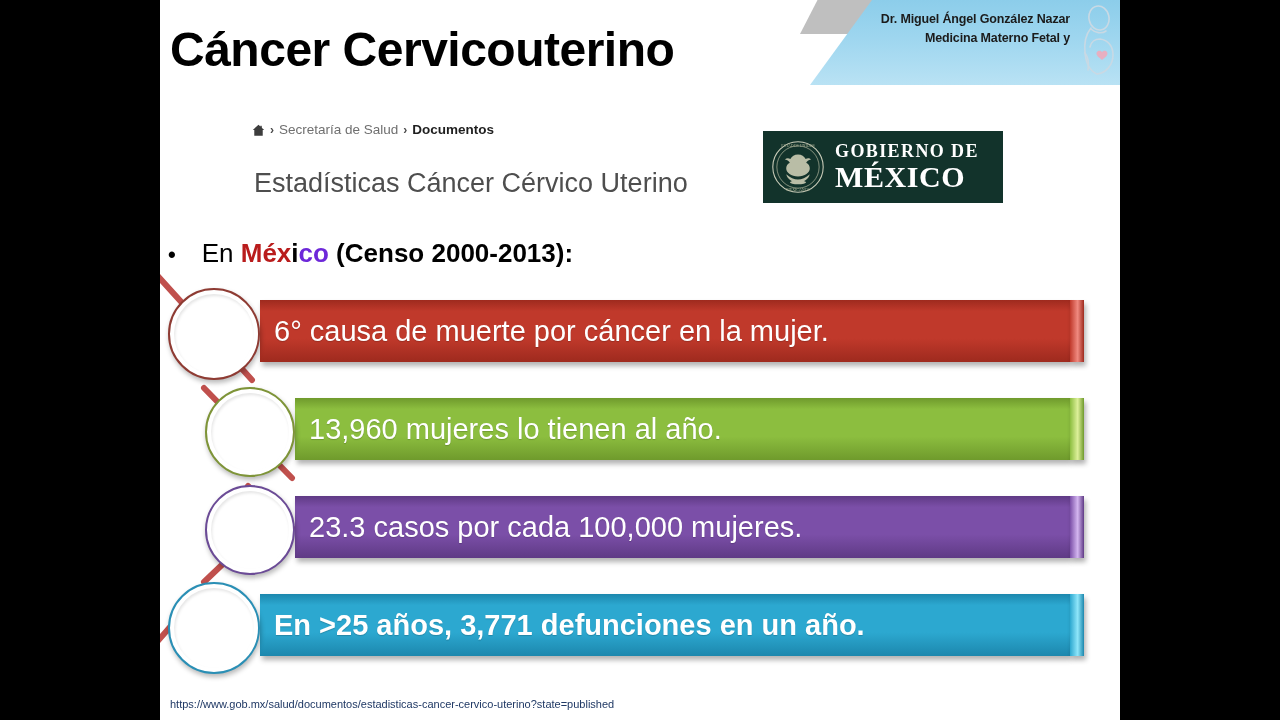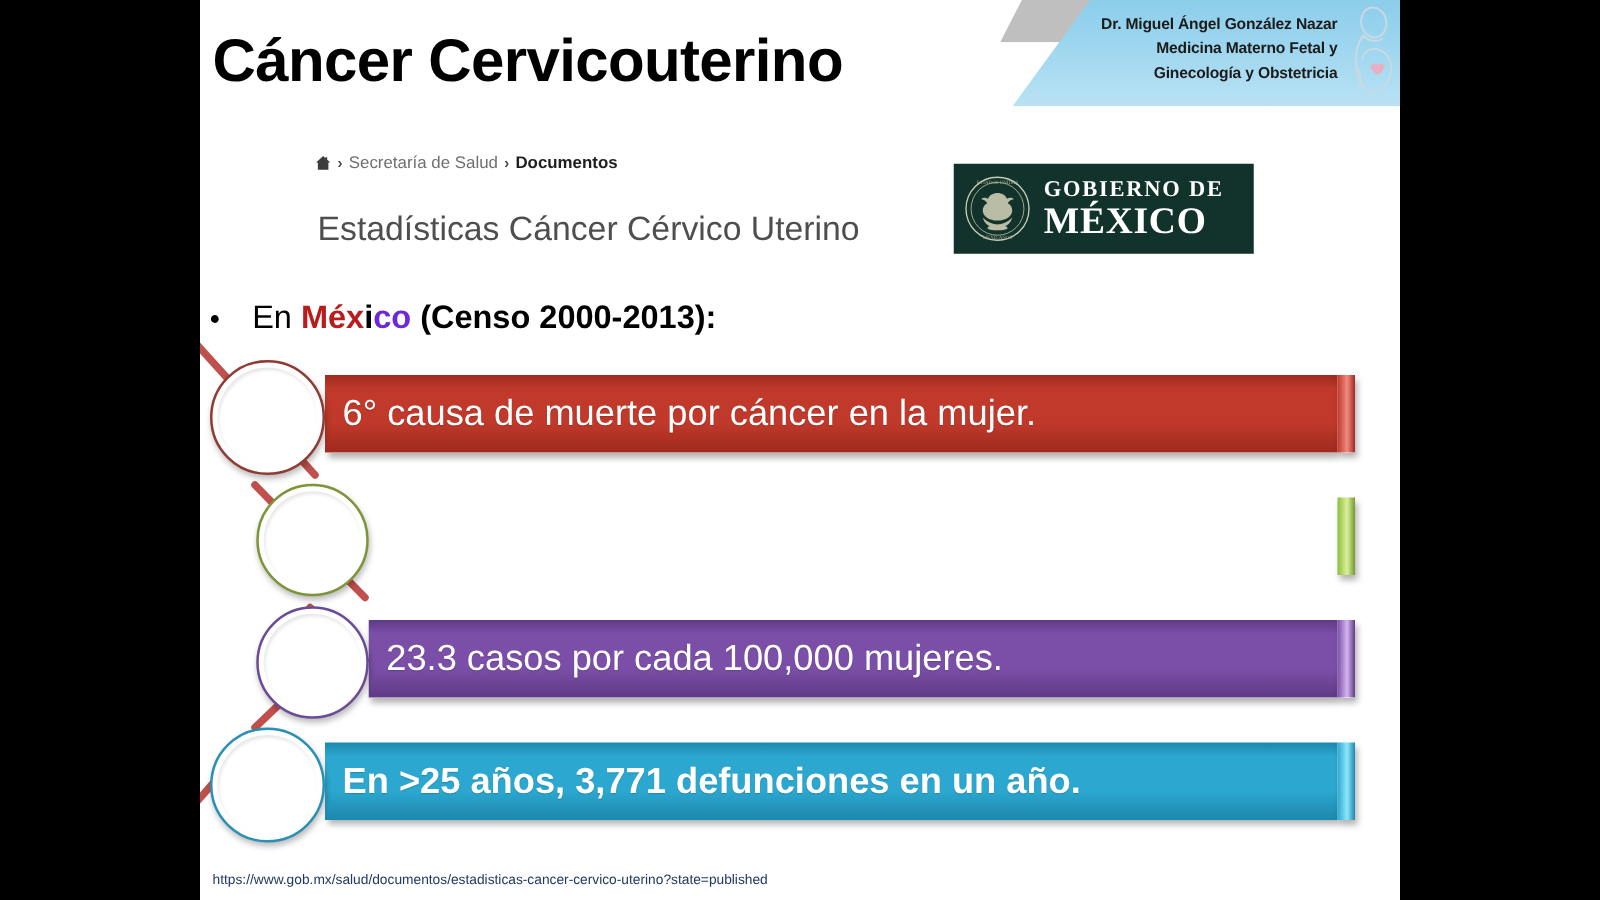--- a/index.html
+++ b/index.html
@@ -269,21 +269,20 @@
 <div id="stage">
 
   <div class="slide-canvas">
 
     <div class="header-gray"></div>
     <div class="header-blue"></div>
 
     <div class="header-credentials">
       <div>Dr. Miguel Ángel González Nazar</div>
       <div>Medicina Materno Fetal y</div>
-      <div>Ginecología y Obstetricia</div>
     </div>
 
     <svg class="preg-logo" viewBox="0 0 44 72">
       <g fill="none" stroke="#c9d9e4" stroke-width="1.6" stroke-linecap="round">
         <ellipse cx="24" cy="13" rx="10" ry="12" transform="rotate(-12 24 13)"></ellipse>
         <path d="M16 23 C11 29, 9 38, 10 48 C11 58, 15 66, 22 69"></path>
         <path d="M22 69 C31 68, 38 60, 38 50 C38 41, 33 35, 25 34 C20 34, 16 37, 15 42"></path>
         <path d="M16 24 C20 28, 27 29, 31 26"></path>
         <path d="M10 48 C13 52, 14 59, 13 65"></path>
       </g>
@@ -342,20 +341,23 @@
 
     <div class="bar-row" style="left:0; top:292px; width:960px;">
       <div class="bar" style="left: 100px; width: 810px; background: linear-gradient(rgb(158, 42, 30) 0%, rgb(192, 57, 43) 18%, rgb(192, 57, 43) 62%, rgb(158, 42, 30) 100%);">
         <span class="bar-label">6° causa de muerte por cáncer en la mujer.</span>
       </div>
       <div class="bar-cap" style="left: 910px; background: linear-gradient(90deg, rgb(192, 57, 43) 0%, rgb(240, 138, 128) 55%, rgb(158, 42, 30) 100%); box-shadow: rgba(0, 0, 0, 0.3) 2px 4px 5px;"></div>
       <div class="bar-circle" style="left: 8px; top: -4px; width: 92px; height: 92px; border: 2px solid rgb(142, 59, 51);"></div>
     </div>
 
     <div class="bar-row" style="left:0; top:390px; width:960px;">
+      <div class="bar" style="left: 135px; width: 775px; background: linear-gradient(rgb(111, 154, 44) 0%, rgb(140, 190, 63) 18%, rgb(140, 190, 63) 62%, rgb(111, 154, 44) 100%);">
+        <span class="bar-label">13,960 mujeres lo tienen al año.</span>
+      </div>
       <div class="bar-cap" style="left: 910px; background: linear-gradient(90deg, rgb(140, 190, 63) 0%, rgb(221, 240, 154) 55%, rgb(111, 154, 44) 100%); box-shadow: rgba(0, 0, 0, 0.3) 2px 4px 5px;"></div>
       <div class="bar-circle" style="left: 45px; top: -3px; width: 90px; height: 90px; border: 2px solid rgb(126, 148, 56);"></div>
     </div>
 
     <div class="bar-row" style="left:0; top:488px; width:960px;">
       <div class="bar" style="left: 135px; width: 775px; background: linear-gradient(rgb(95, 58, 133) 0%, rgb(123, 79, 168) 18%, rgb(123, 79, 168) 62%, rgb(95, 58, 133) 100%);">
         <span class="bar-label">23.3 casos por cada 100,000 mujeres.</span>
       </div>
       <div class="bar-cap" style="left: 910px; background: linear-gradient(90deg, rgb(123, 79, 168) 0%, rgb(212, 182, 240) 55%, rgb(95, 58, 133) 100%); box-shadow: rgba(0, 0, 0, 0.3) 2px 4px 5px;"></div>
       <div class="bar-circle" style="left: 45px; top: -3px; width: 90px; height: 90px; border: 2px solid rgb(107, 75, 150);"></div>

